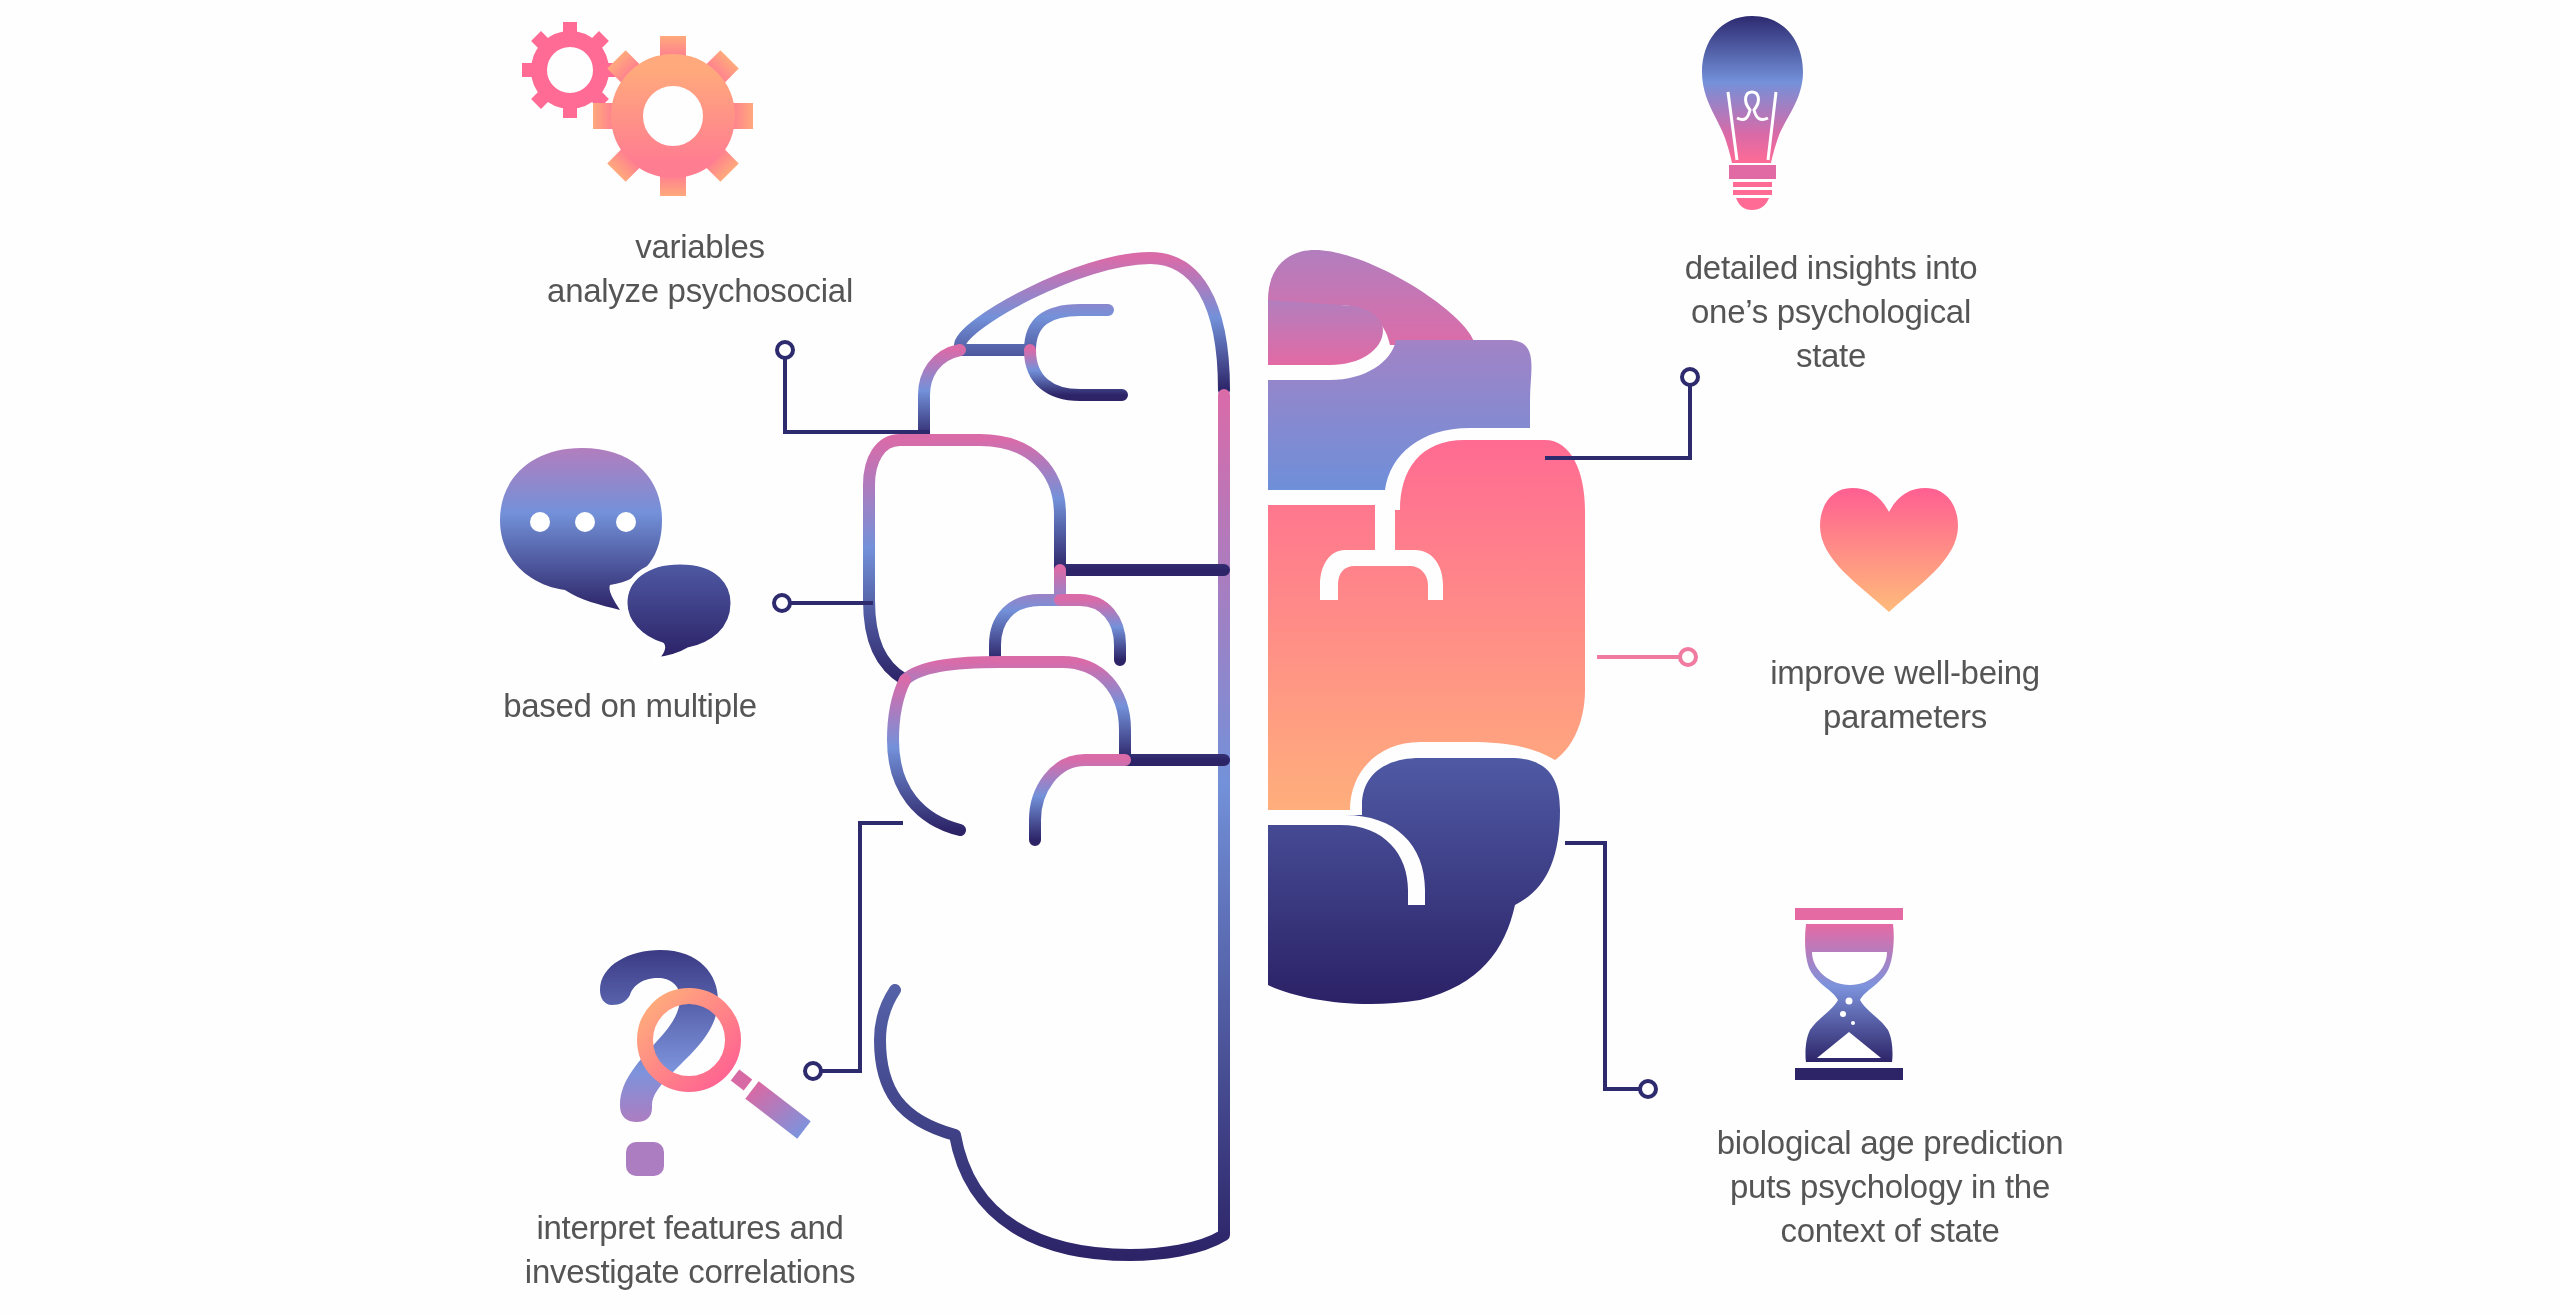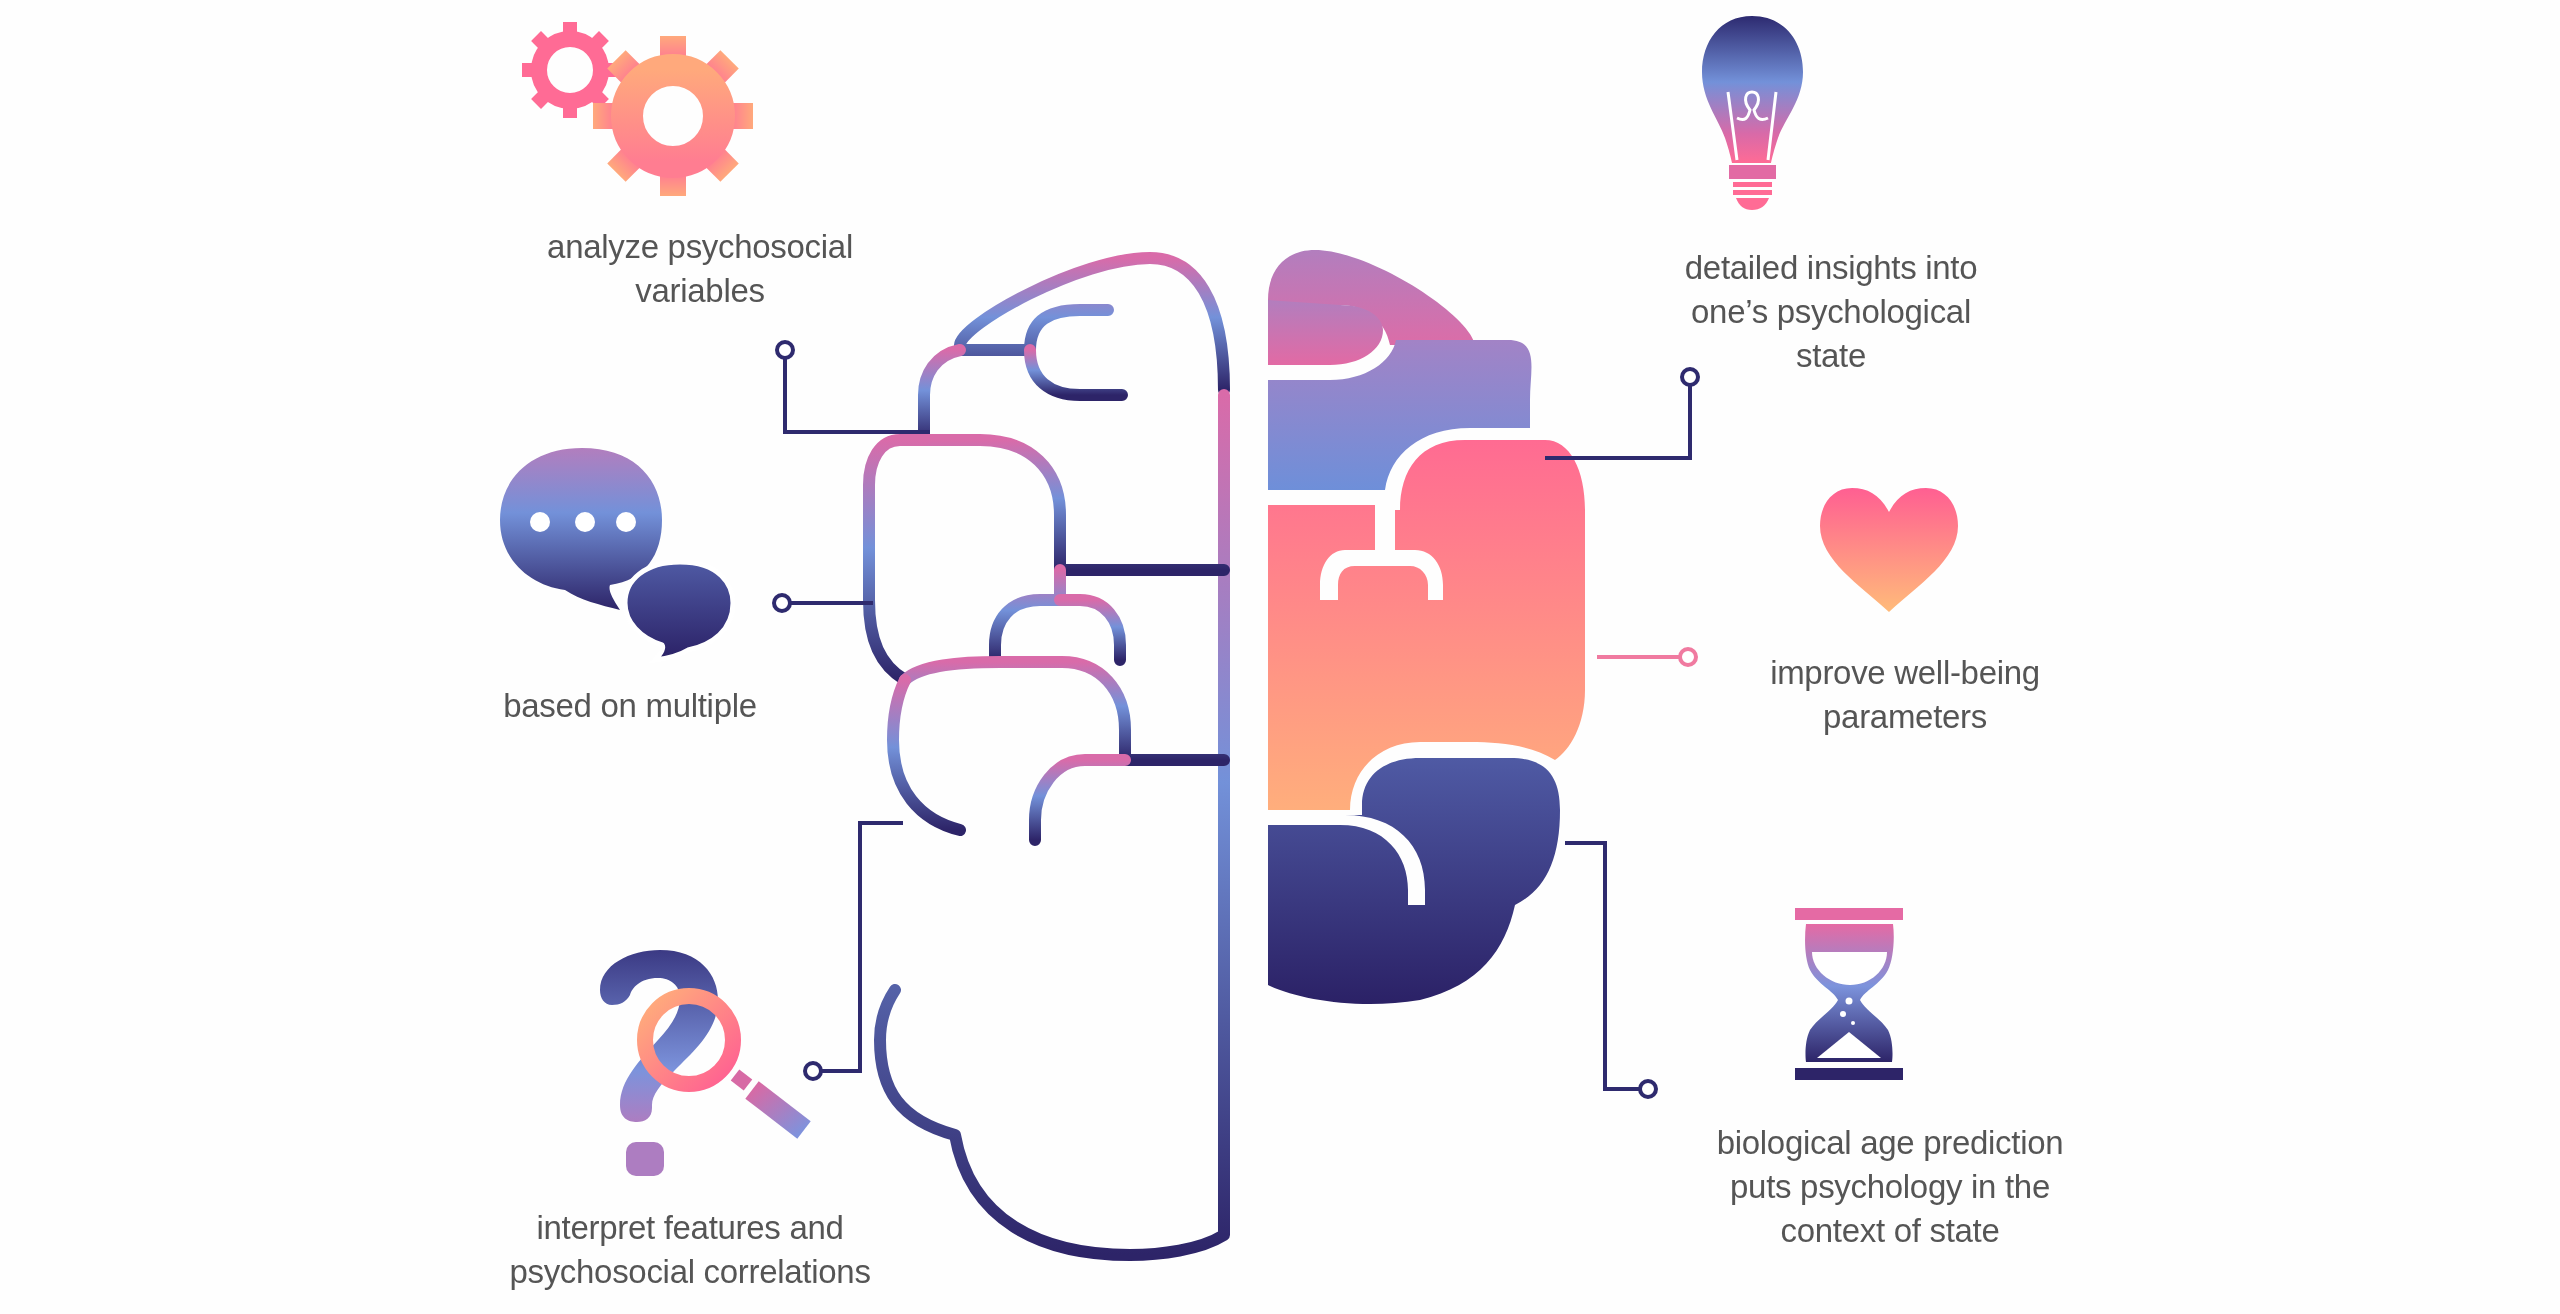--- a/index.html
+++ b/index.html
@@ -189,29 +189,29 @@
     <path d="M1812 952 L1887 952 C1887 970 1870 985 1850 985 C1830 985 1812 970 1812 952 Z" fill="#fff"></path>
     <path d="M1817 1058 L1881 1058 L1849 1032 Z" fill="#fff"></path>
     <circle cx="1849" cy="1001" r="3.5" fill="#fff"></circle>
     <circle cx="1843" cy="1014" r="3" fill="#fff"></circle>
     <circle cx="1853" cy="1023" r="2" fill="#fff"></circle>
     <rect x="1795" y="1068" width="108" height="12" fill="#2d2468"></rect>
   </g>
 </svg>
 
 <div class="cap" style="left:500px;top:225px;width:400px;">
+  <span>variables</span>
   <span>analyze psychosocial</span>
-  <span>variables</span>
 </div>
 <div class="cap" style="left:430px;top:684px;width:400px;">
   <span>based on multiple</span>
 </div>
 <div class="cap" style="left:490px;top:1206px;width:400px;">
   <span>interpret features and</span>
-  <span>psychosocial correlations</span>
+  <span>investigate correlations</span>
 </div>
 <div class="cap" style="left:1631px;top:246px;width:400px;">
   <span>detailed insights into</span>
   <span>one’s psychological</span>
   <span>state</span>
 </div>
 <div class="cap" style="left:1705px;top:651px;width:400px;">
   <span>improve well-being</span>
   <span>parameters</span>
 </div>

